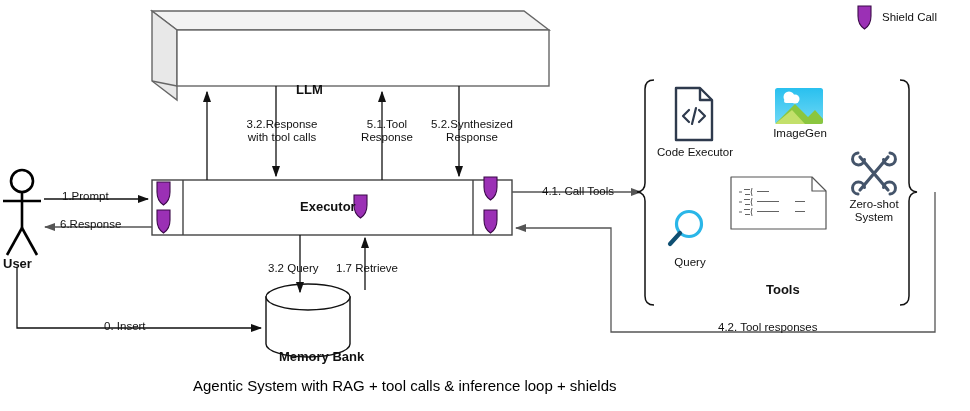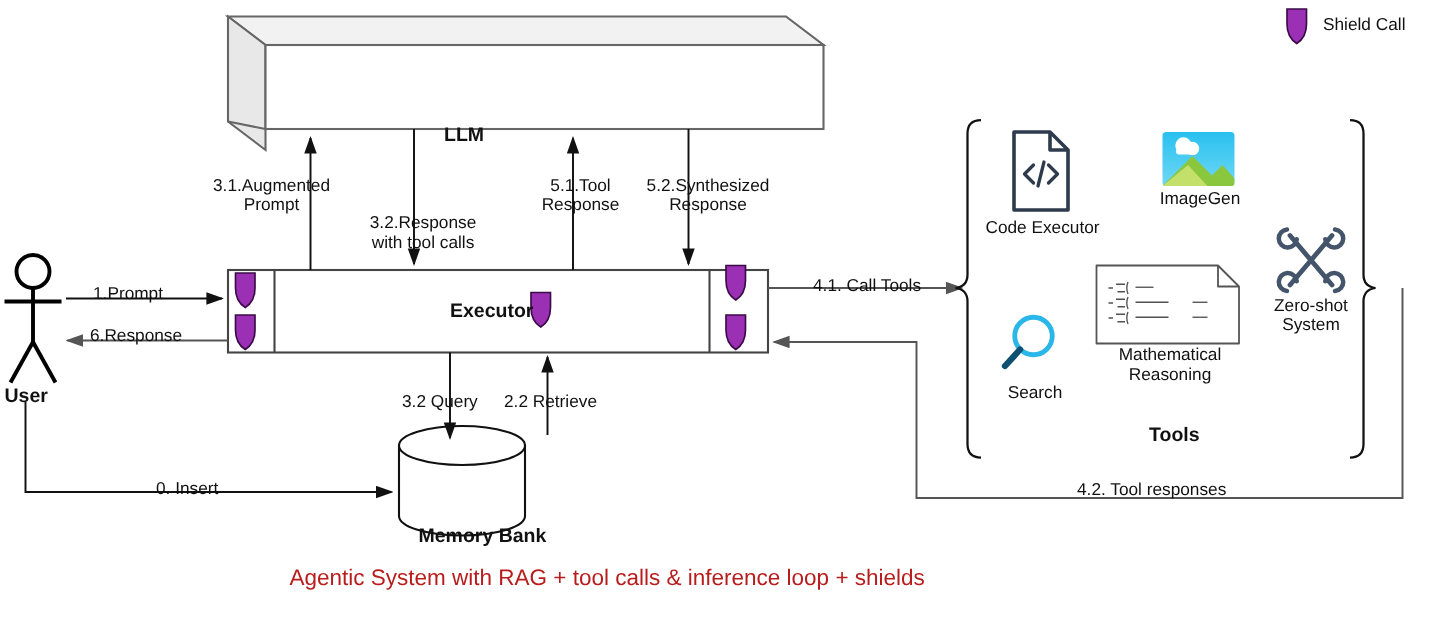--- a/index.html
+++ b/index.html
@@ -2,21 +2,21 @@
 <html><head>
 <meta charset="utf-8">
 <style>
   html,body{margin:0;padding:0;background:#ffffff;}
   body{width:970px;height:411px;overflow:hidden;
        font-family:"Liberation Sans", sans-serif;color:#000;}
   #stage{position:relative;width:970px;height:411px;}
   .lbl{position:absolute;font-size:11.5px;line-height:13px;color:#111;white-space:pre;text-align:center;}
   .lbl.b{font-weight:bold;}
   svg.layer{position:absolute;left:0;top:0;width:970px;height:411px;}
-  .cap{position:absolute;font-size:15px;color:#b91c1c;white-space:nowrap;}
+  .cap{position:absolute;font-size:15px;color:#000000;white-space:nowrap;}
   .ttl{font-weight:bold;font-size:13px;}
 </style>
 </head>
 <body>
 
 <div id="stage">
 
   <svg class="layer" viewBox="0 0 970 411">
     <defs>
       <marker id="ah" markerWidth="9" markerHeight="9" refX="8" refY="3.2" orient="auto">
@@ -165,39 +165,35 @@
   <div class="lbl b ttl" style="left:300px;top:200px;text-align:right;">Executor</div>
   <div class="lbl b ttl" style="left:279px;top:319px;margin-top:31px;">Memory Bank</div>
   <div class="lbl b" style="left:3px;top:257px;font-size:13px;">User</div>
   <div class="lbl b" style="left:766px;top:283px;font-size:13px;">Tools</div>
 
   <div class="lbl" style="left:62px;top:190px;">1.Prompt</div>
   <div class="lbl" style="left:60px;top:218px;">6.Response</div>
   <div class="lbl" style="left:104px;top:320px;">0. Insert</div>
 
   <div class="lbl" style="left:268px;top:262px;">3.2 Query</div>
-  <div class="lbl" style="left:336px;top:262px;">2.2 Retrieve</div>
+  <div class="lbl" style="left:336px;top:262px;">1.7 Retrieve</div>
 
-  <div class="lbl" style="left:142px;top:118px;width:78px;">3.1.Augmented
-Prompt</div>
-  <div class="lbl" style="left:240px;top:118px;width:84px;margin-top:25px;">3.2.Response
+  <div class="lbl" style="left:240px;top:118px;width:84px;">3.2.Response
 with tool calls</div>
   <div class="lbl" style="left:354px;top:118px;width:66px;">5.1.Tool
 Response</div>
   <div class="lbl" style="left:428px;top:118px;width:88px;">5.2.Synthesized
 Response</div>
 
   <div class="lbl" style="left:542px;top:185px;">4.1. Call Tools</div>
   <div class="lbl" style="left:718px;top:321px;">4.2. Tool responses</div>
 
   <div class="lbl" style="left:653px;top:146px;width:84px;font-size:11.5px;">Code Executor</div>
   <div class="lbl" style="left:773px;top:127px;width:54px;font-size:11.5px;">ImageGen</div>
-  <div class="lbl" style="left:740px;top:231px;width:80px;font-size:11.5px;">Mathematical
-Reasoning</div>
-  <div class="lbl" style="left:666px;top:256px;width:48px;font-size:11.5px;">Search</div>
+  <div class="lbl" style="left:666px;top:256px;width:48px;font-size:11.5px;">Query</div>
   <div class="lbl" style="left:843px;top:198px;width:62px;font-size:11.5px;">Zero-shot
 System</div>
 
   <div class="lbl" style="left:882px;top:11px;font-size:11.5px;">Shield Call</div>
 
   <div class="cap" style="left:193px;top:377px;">Agentic System with RAG + tool calls &amp; inference loop + shields</div>
 
 </div>
 
 </body></html>

